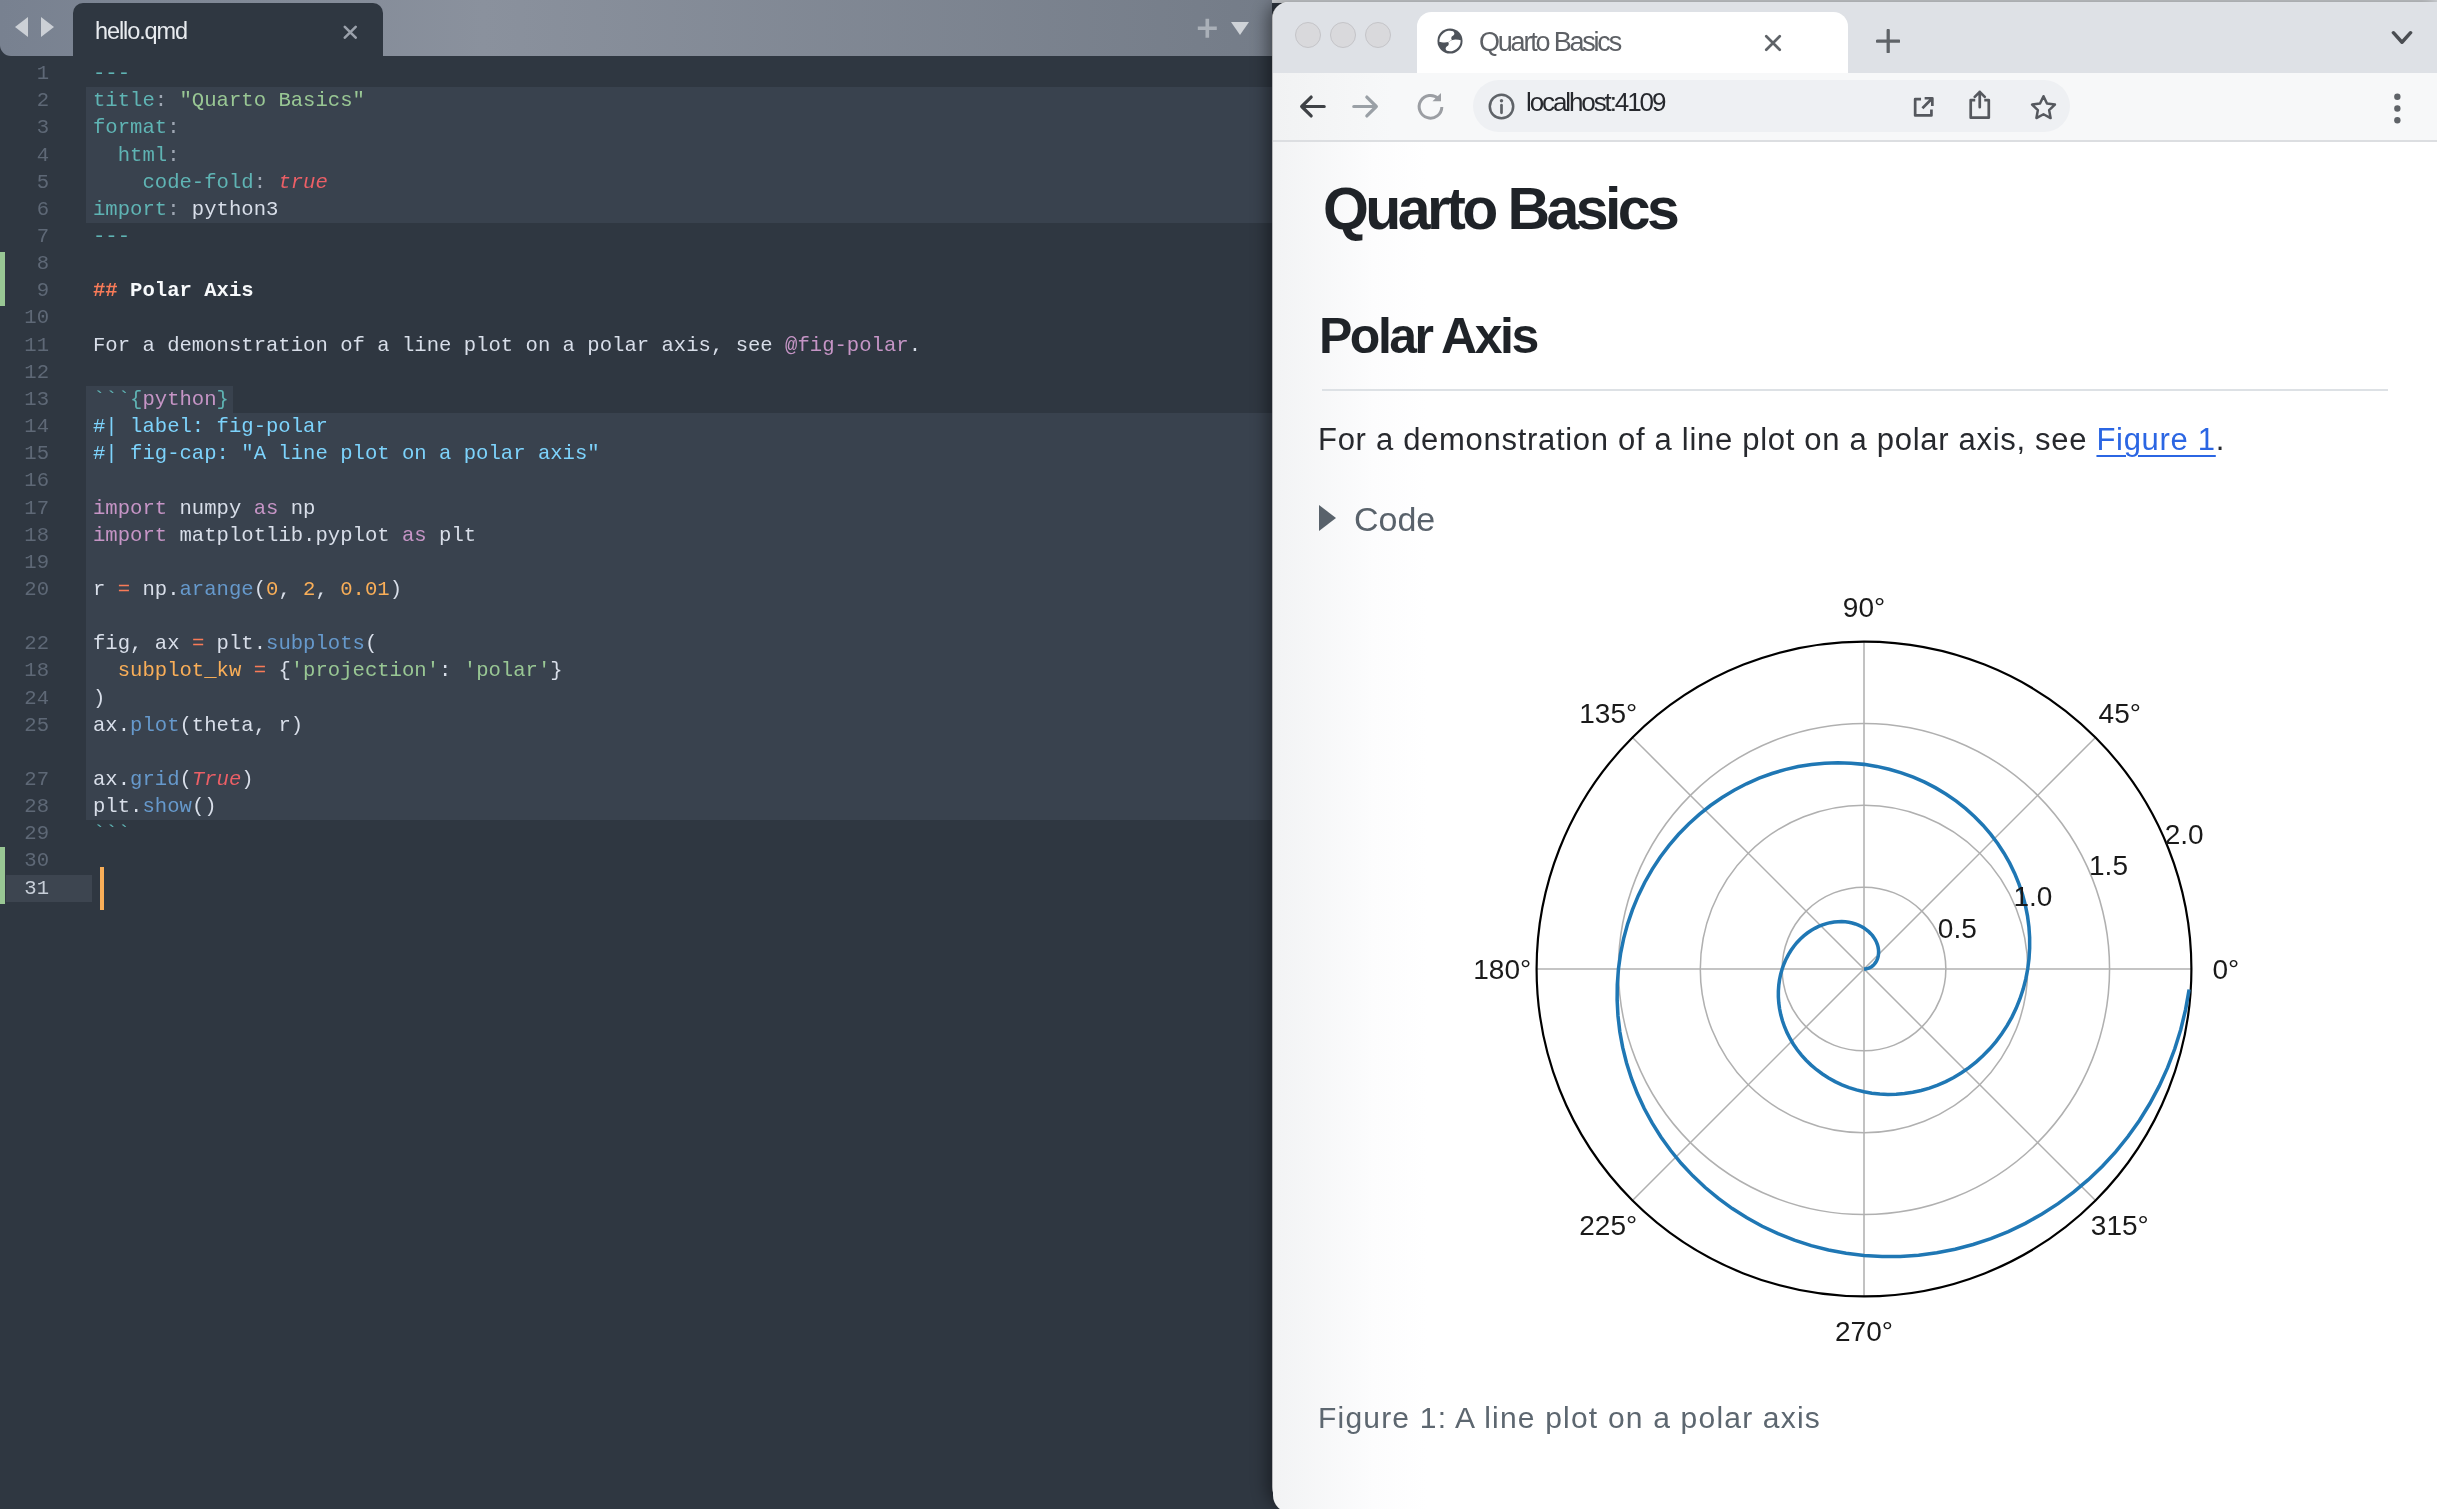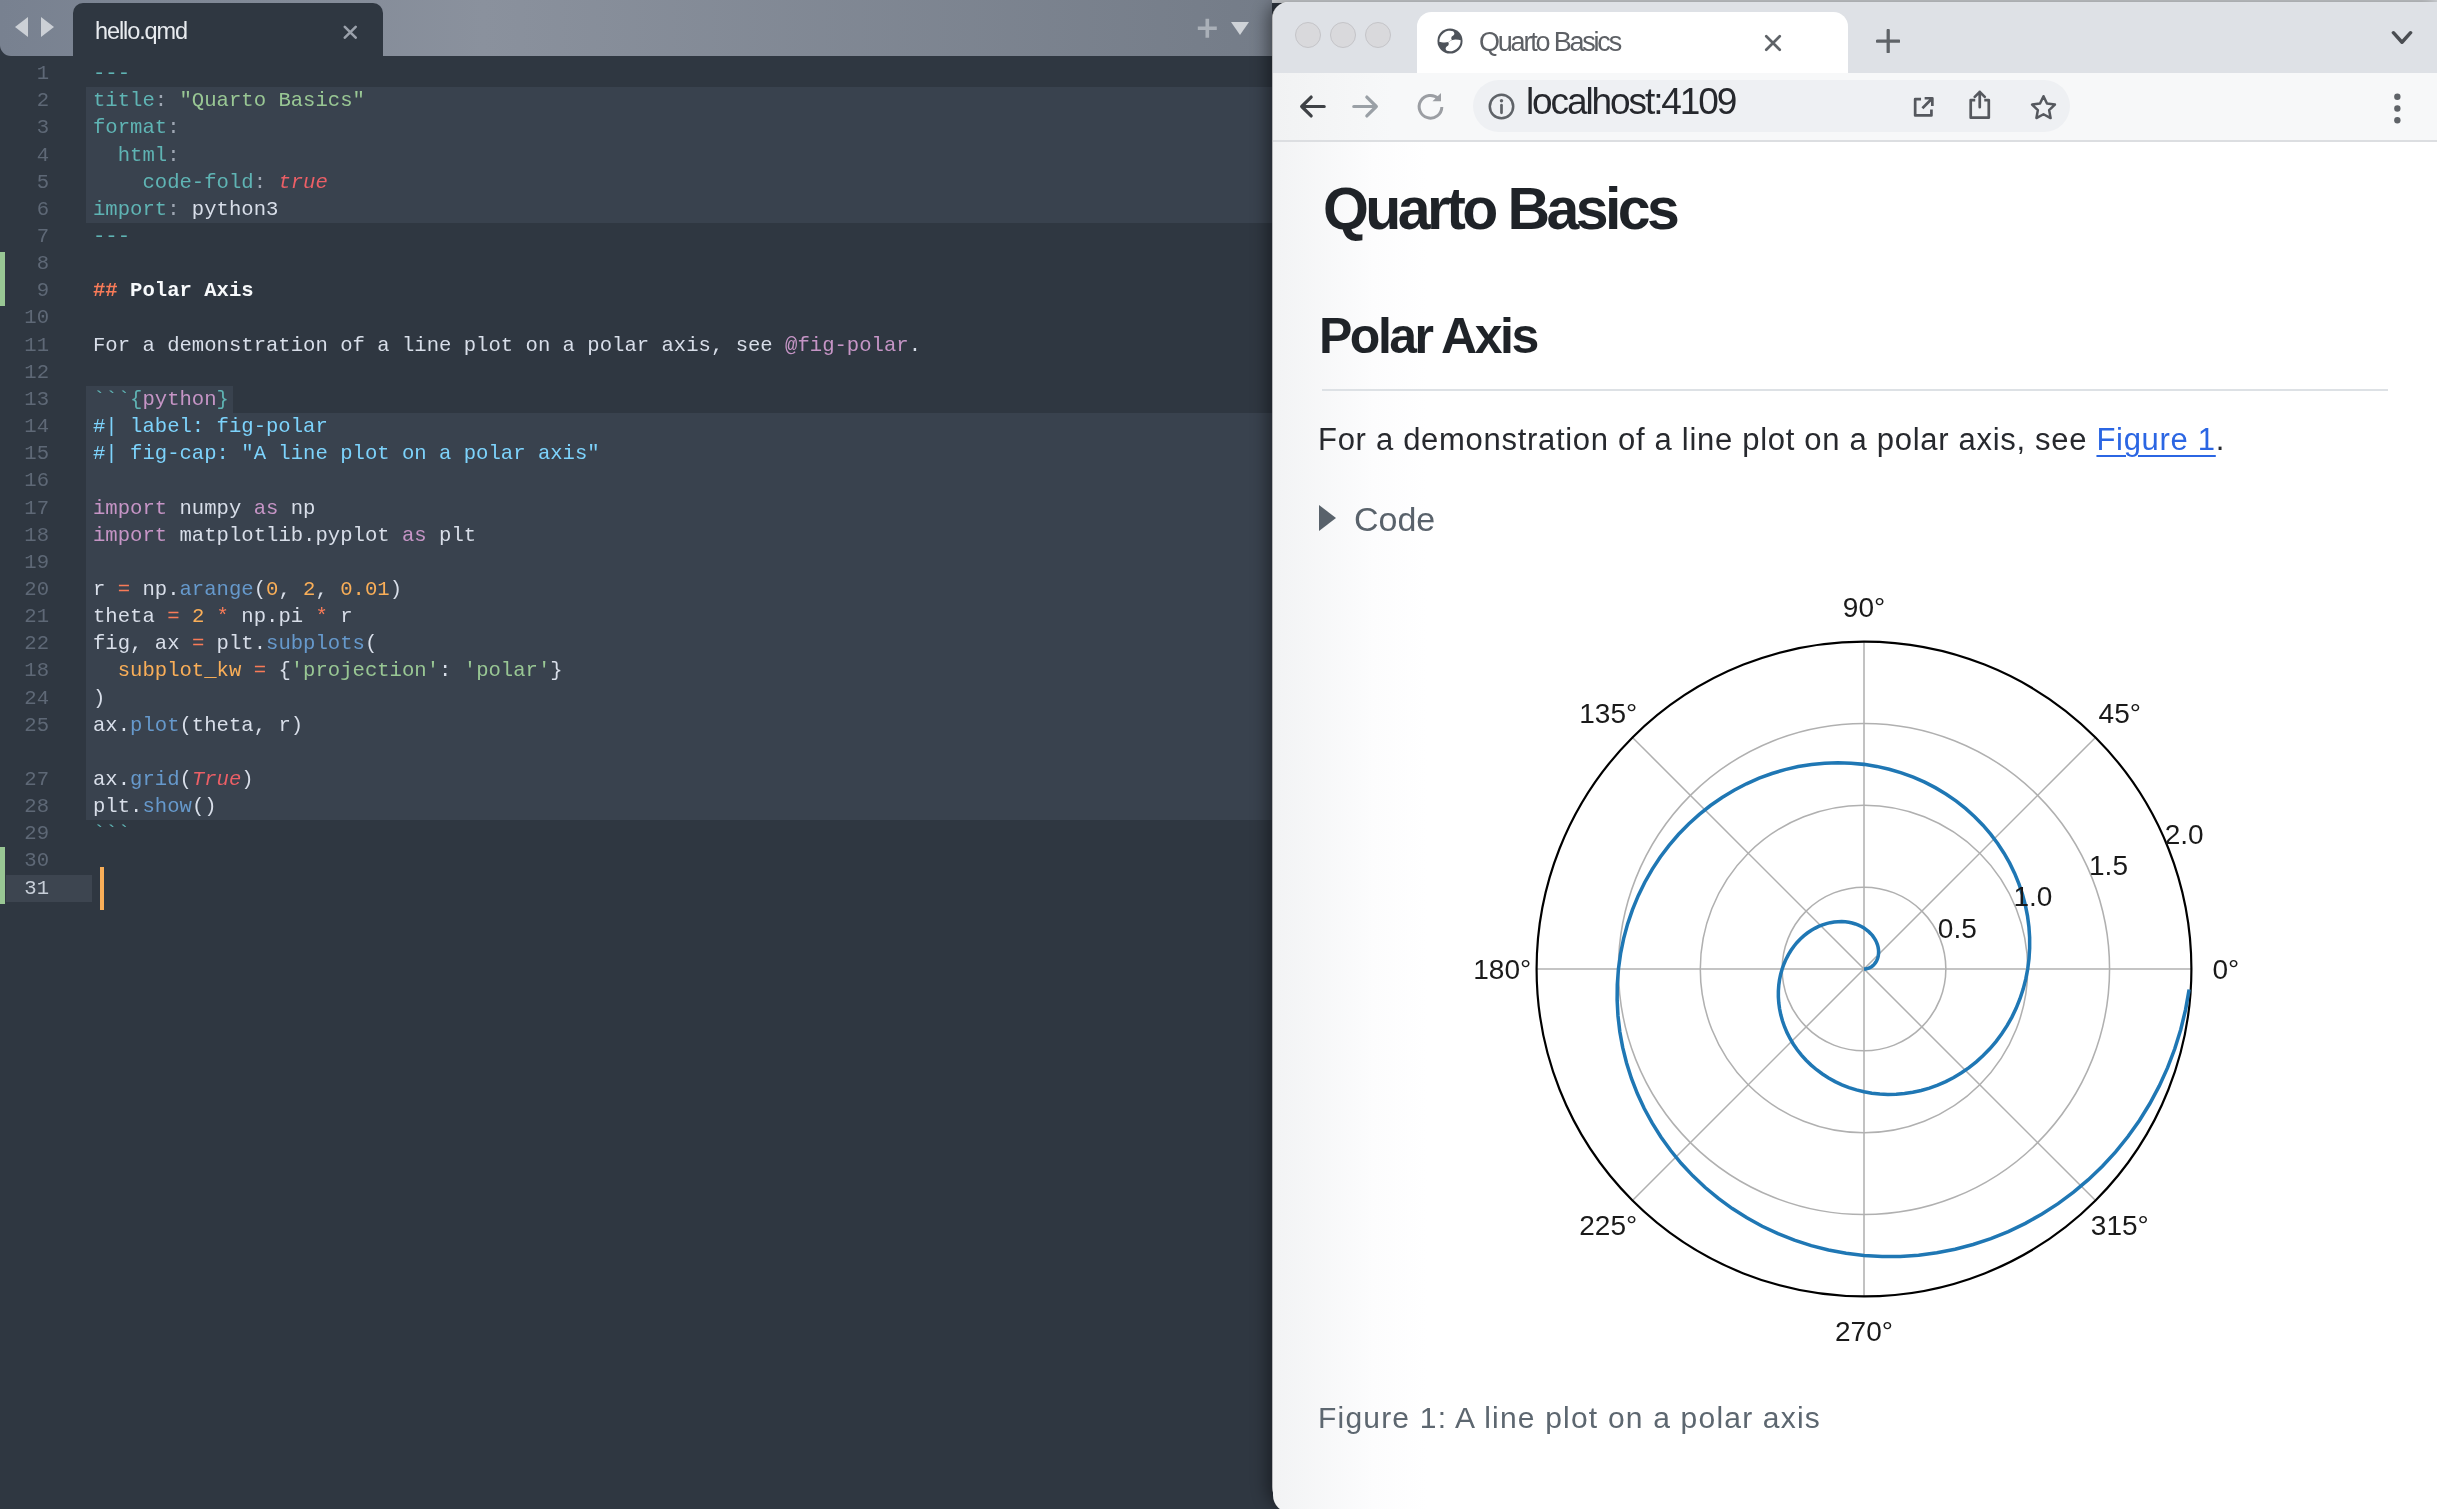--- a/index.html
+++ b/index.html
@@ -46,21 +46,21 @@
 .tl { position:absolute; top:20px; width:26px; height:26px; border-radius:50%;
   background:#d9d9dc; border:1.4px solid #c4c4c8; }
 #btab { position:absolute; left:144px; top:10px; width:431px; height:61px;
   background:#fff; border-radius:14.5px 14.5px 0 0; }
 #btab .ttl { position:absolute; left:62px; top:0; line-height:61px; font-size:27px;
   color:#5d6065; letter-spacing:-2.2px; }
 #toolbar { position:absolute; left:0; top:71px; width:100%; height:67px;
   background:linear-gradient(90deg,#f1f2f3,#f7f8f9 118px); }
 #urlpill { position:absolute; left:200px; top:7.2px; width:597px; height:52px;
   border-radius:26px; background:#eef0f3; }
-#urltext { position:absolute; left:53px; top:-3.6px; line-height:52px; font-size:37px;
+#urltext { position:absolute; left:53px; top:-3.6px; line-height:52px; font-size:26px;
   color:#26282d; letter-spacing:-2.1px; }
 #divider { position:absolute; left:0; top:138px; width:100%; height:1.8px;
   background:#dcdee1; }
 
 
 #content { position:absolute; left:0; top:140px; width:100%; height:1371px;
   background:linear-gradient(90deg,#f2f3f4 0px,#fcfcfd 100px,#fff 154px); border-radius:0 0 0 18px; color:#212529; }
 #content .inner { position:relative; width:100%; height:100%; }
 h1 { position:absolute; left:50px; top:38px; font-size:59px; line-height:1;
   font-weight:bold; color:#1f2328; letter-spacing:-3.6px; }
@@ -105,21 +105,20 @@
 <div class="ln" style="top:332px"><span class="g">11</span><span class="c">For a demonstration of a line plot on a polar axis, see <span class="p">@fig-polar</span>.</span></div>
 <div class="ln" style="top:359px"><span class="g">12</span><span class="c"></span></div>
 <div class="ln" style="top:386px"><span class="g">13</span><span class="c"><span class="t">```{</span><span class="p">python</span><span class="t">}</span></span></div>
 <div class="ln" style="top:413px"><span class="g">14</span><span class="c"><span class="cm">#| label: fig-polar</span></span></div>
 <div class="ln" style="top:440px"><span class="g">15</span><span class="c"><span class="cm">#| fig-cap: "A line plot on a polar axis"</span></span></div>
 <div class="ln" style="top:467px"><span class="g">16</span><span class="c"></span></div>
 <div class="ln" style="top:495px"><span class="g">17</span><span class="c"><span class="p">import</span> numpy <span class="p">as</span> np</span></div>
 <div class="ln" style="top:522px"><span class="g">18</span><span class="c"><span class="p">import</span> matplotlib.pyplot <span class="p">as</span> plt</span></div>
 <div class="ln" style="top:549px"><span class="g">19</span><span class="c"></span></div>
 <div class="ln" style="top:576px"><span class="g">20</span><span class="c">r <span class="op">=</span> np.<span class="b">arange</span>(<span class="o">0</span>, <span class="o">2</span>, <span class="o">0.01</span>)</span></div>
-<div class="ln" style="top:603px"><span class="g">21</span><span class="c">theta <span class="op">=</span> <span class="o">2</span> <span class="op">*</span> np.pi <span class="op">*</span> r</span></div>
 <div class="ln" style="top:630px"><span class="g">22</span><span class="c">fig, ax <span class="op">=</span> plt.<span class="b">subplots</span>(</span></div>
 <div class="ln" style="top:657px"><span class="g">18</span><span class="c">  <span class="o">subplot_kw</span> <span class="op">=</span> {<span class="gr">'projection'</span>: <span class="gr">'polar'</span>}</span></div>
 <div class="ln" style="top:685px"><span class="g">24</span><span class="c">)</span></div>
 <div class="ln" style="top:712px"><span class="g">25</span><span class="c">ax.<span class="b">plot</span>(theta, r)</span></div>
 <div class="ln" style="top:766px"><span class="g">27</span><span class="c">ax.<span class="b">grid</span>(<span class="it">True</span>)</span></div>
 <div class="ln" style="top:793px"><span class="g">28</span><span class="c">plt.<span class="b">show</span>()</span></div>
 <div class="ln" style="top:820px"><span class="g">29</span><span class="c"><span class="t">```</span></span></div>
 <div class="ln" style="top:847px"><span class="g">30</span><span class="c"></span></div>
 <div class="ln" style="top:875px"><span class="g gactive">31</span><span class="c"></span></div>
   <div id="etabbar">

